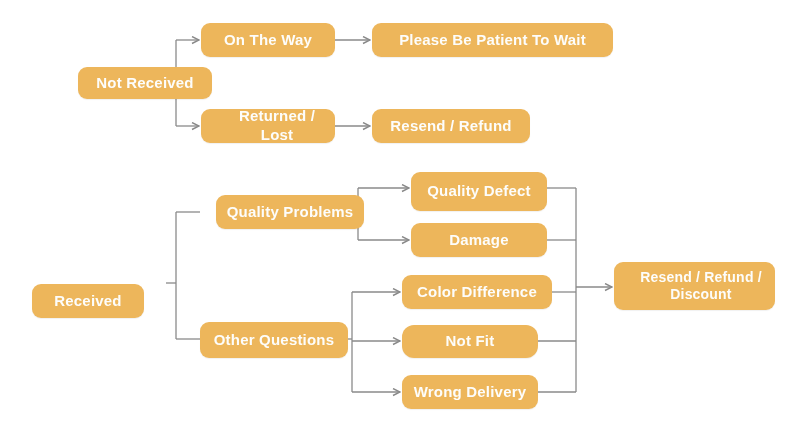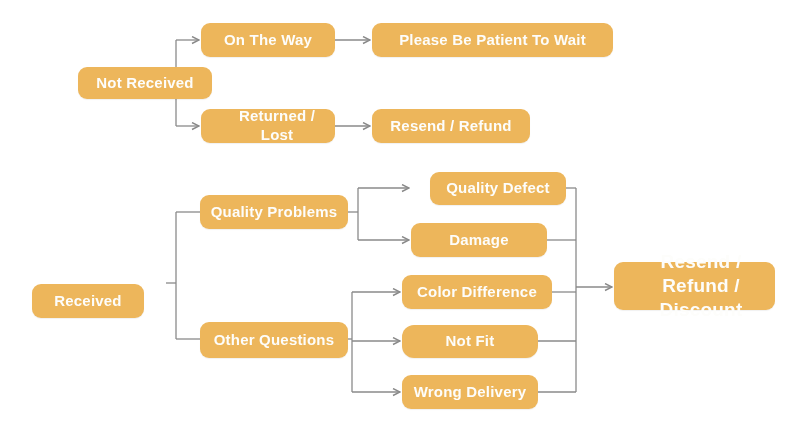--- a/index.html
+++ b/index.html
@@ -35,21 +35,21 @@
     align-items: center;
     justify-content: center;
     text-align: center;
     font-size: 15px;
     font-weight: bold;
     letter-spacing: 0.2px;
     line-height: 1.25;
     padding: 2px 6px;
     box-shadow: 0 1px 1px rgba(0,0,0,0.06);
   }
-  .node.two-line { font-size: 19px; padding-left: 19px; }
+  .node.two-line { font-size: 14px; padding-left: 19px; }
 </style>
 </head>
 <body>
 
 <div id="canvas">
 
   <svg id="wires" viewBox="0 0 800 442" xmlns="http://www.w3.org/2000/svg">
     <defs>
       <marker id="chev" markerWidth="9" markerHeight="9" refX="8" refY="4.5" orient="auto" markerUnits="userSpaceOnUse">
         <path d="M1,1 L8,4.5 L1,8" fill="none" stroke="#8a8a8a" stroke-width="1.4"></path>
@@ -97,25 +97,25 @@
   <div class="node" style="left:201px; top:23px; width:134px; height:34px;">On The Way</div>
 
   <div class="node" style="left:201px; top:109px; width:134px; height:34px;padding-left:24px;">Returned / Lost</div>
 
   <div class="node" style="left:372px; top:23px; width:241px; height:34px;">Please Be Patient To Wait</div>
 
   <div class="node" style="left:372px; top:109px; width:158px; height:34px;">Resend / Refund</div>
 
   <div class="node" style="left:32px; top:284px; width:112px; height:34px;">Received</div>
 
-  <div class="node" style="left:200px; top:195px; width:148px; height:34px;">Quality Problems</div>
+  <div class="node" style="left:216px; top:195px; width:148px; height:34px;">Quality Problems</div>
 
   <div class="node" style="left:200px; top:322px; width:148px; height:36px;">Other Questions</div>
 
-  <div class="node" style="left:430px; top:172px; width:136px; height:33px;">Quality Defect</div>
+  <div class="node" style="left:411px; top:172px; width:136px; height:39px;">Quality Defect</div>
 
   <div class="node" style="left:411px; top:223px; width:136px; height:34px;">Damage</div>
 
   <div class="node" style="left:402px; top:275px; width:150px; height:34px;">Color Difference</div>
 
   <div class="node" style="left:402px; top:325px; width:136px; height:33px;border-radius:12px;">Not Fit</div>
 
   <div class="node" style="left:402px; top:375px; width:136px; height:34px;">Wrong Delivery</div>
 
   <div class="node two-line" style="left:614px; top:262px; width:161px; height:48px; white-space:pre-line;">Resend / Refund /

